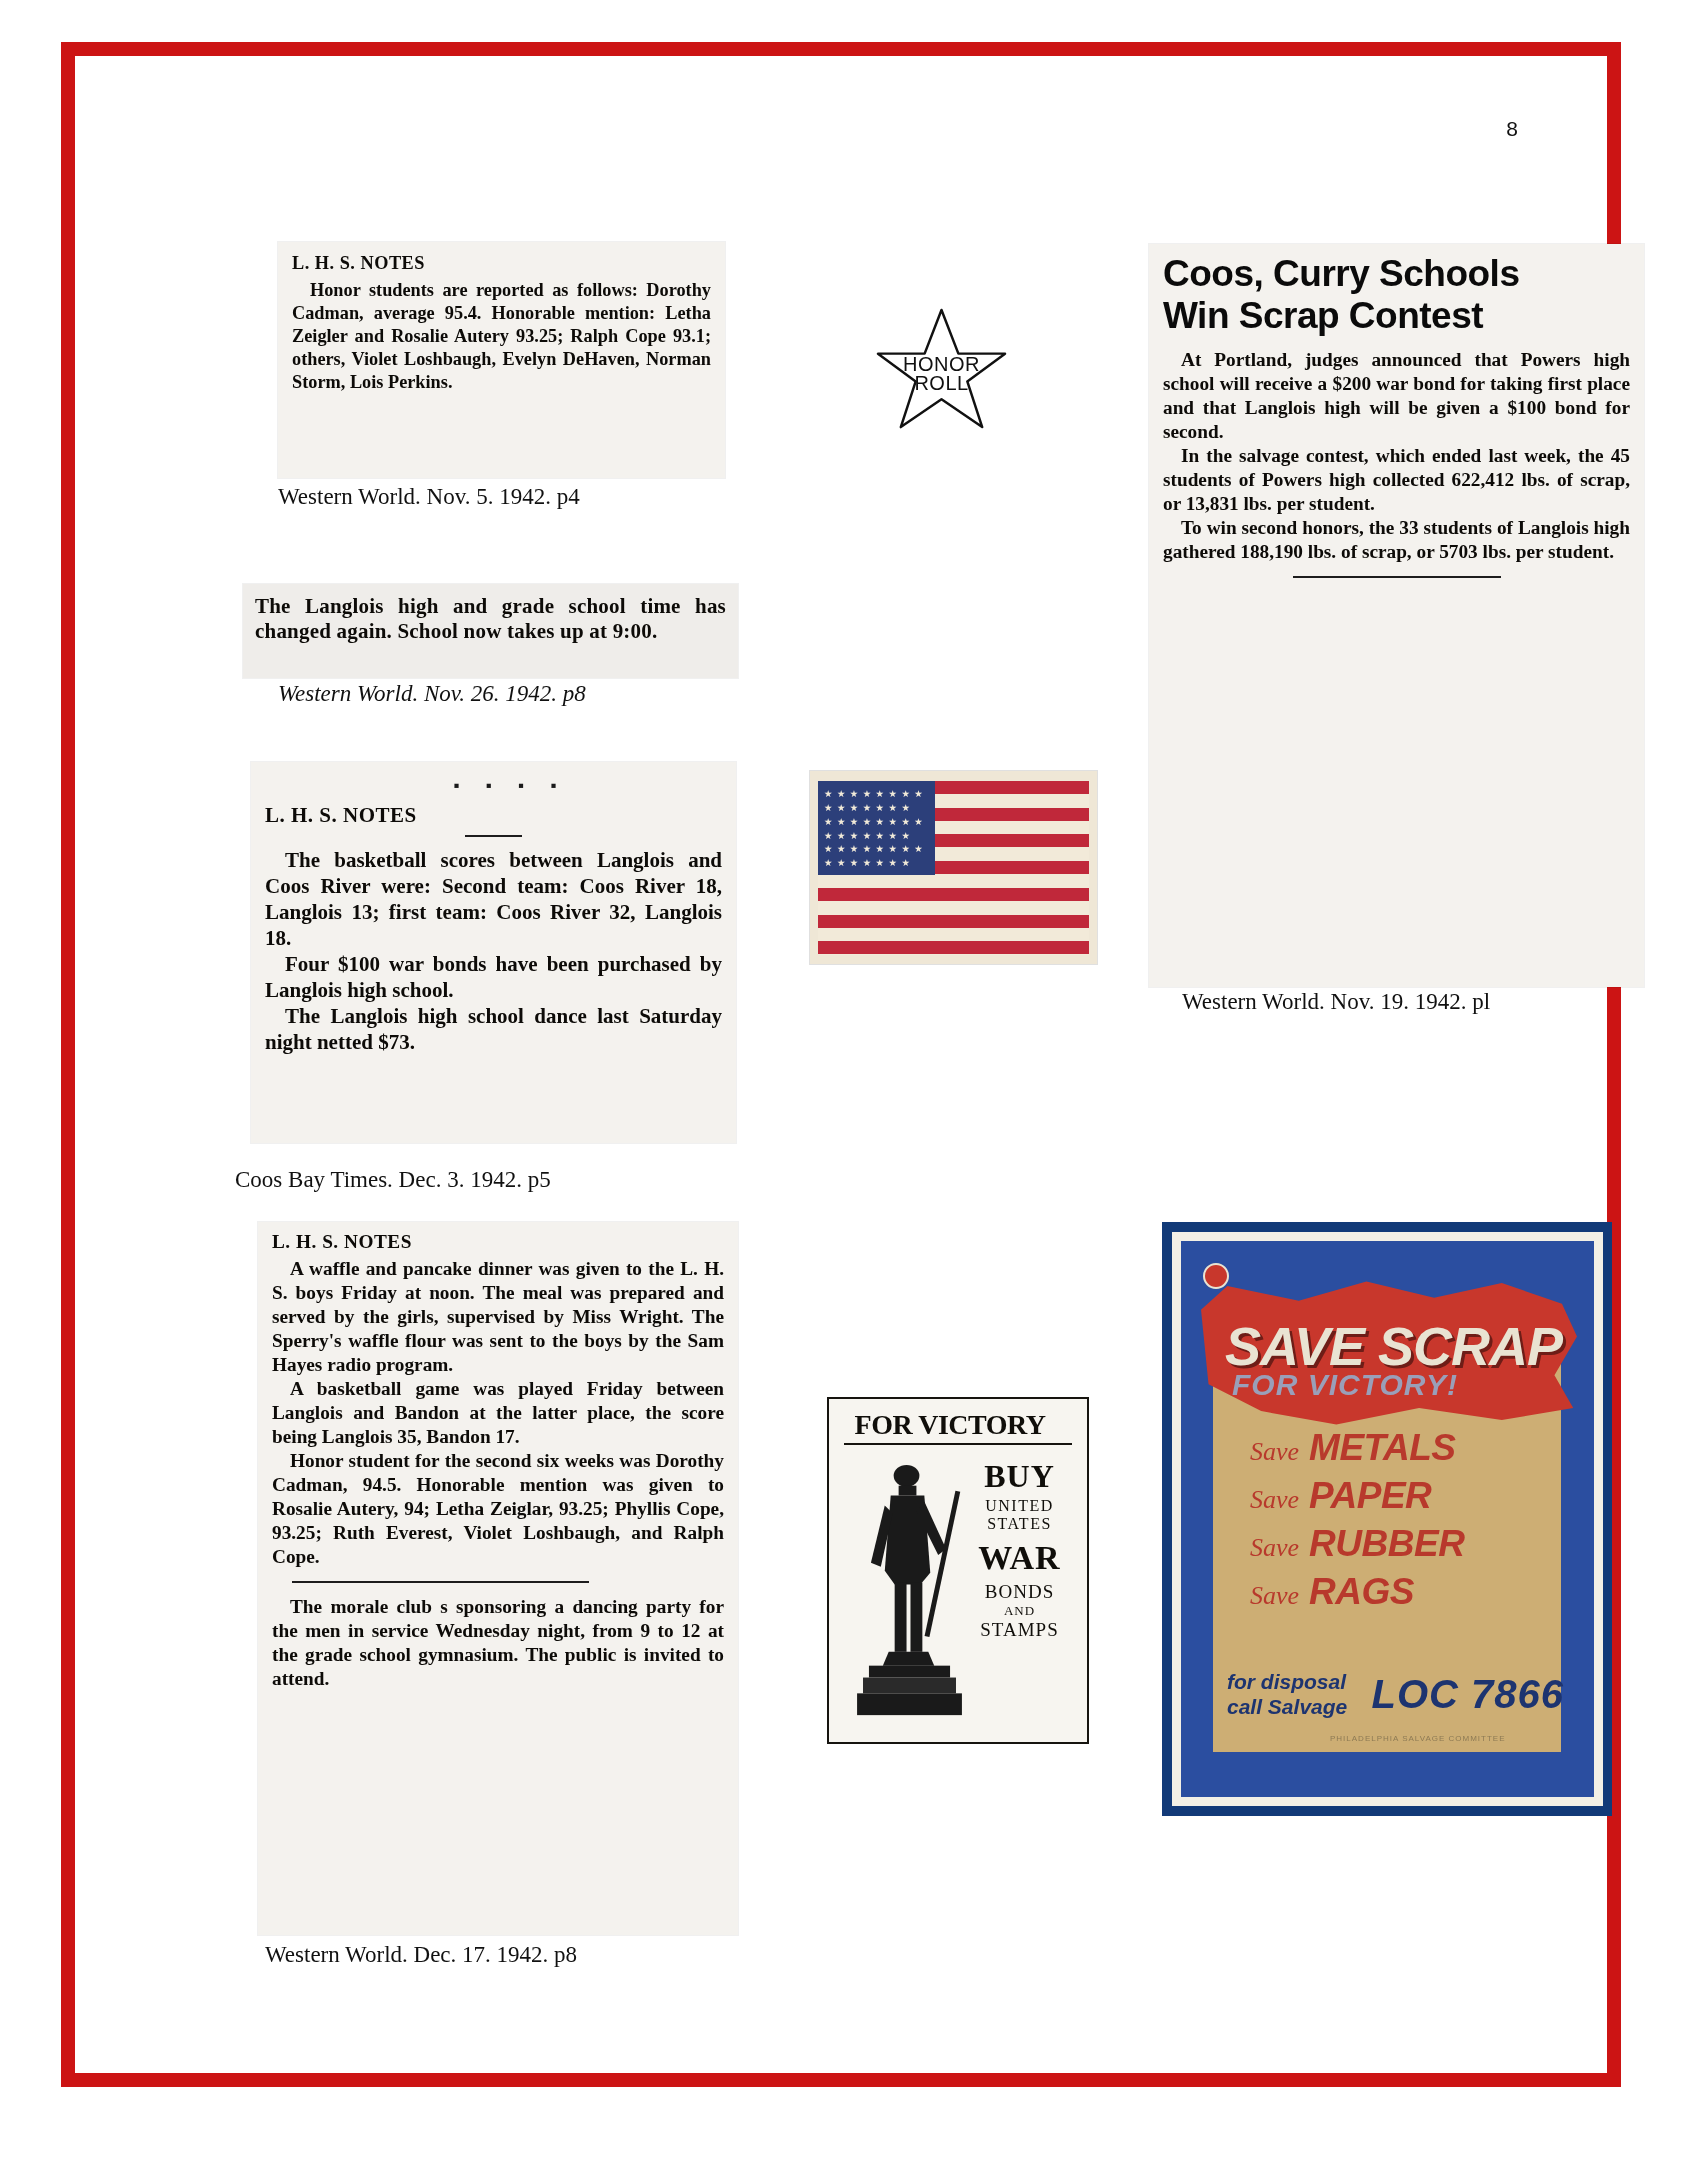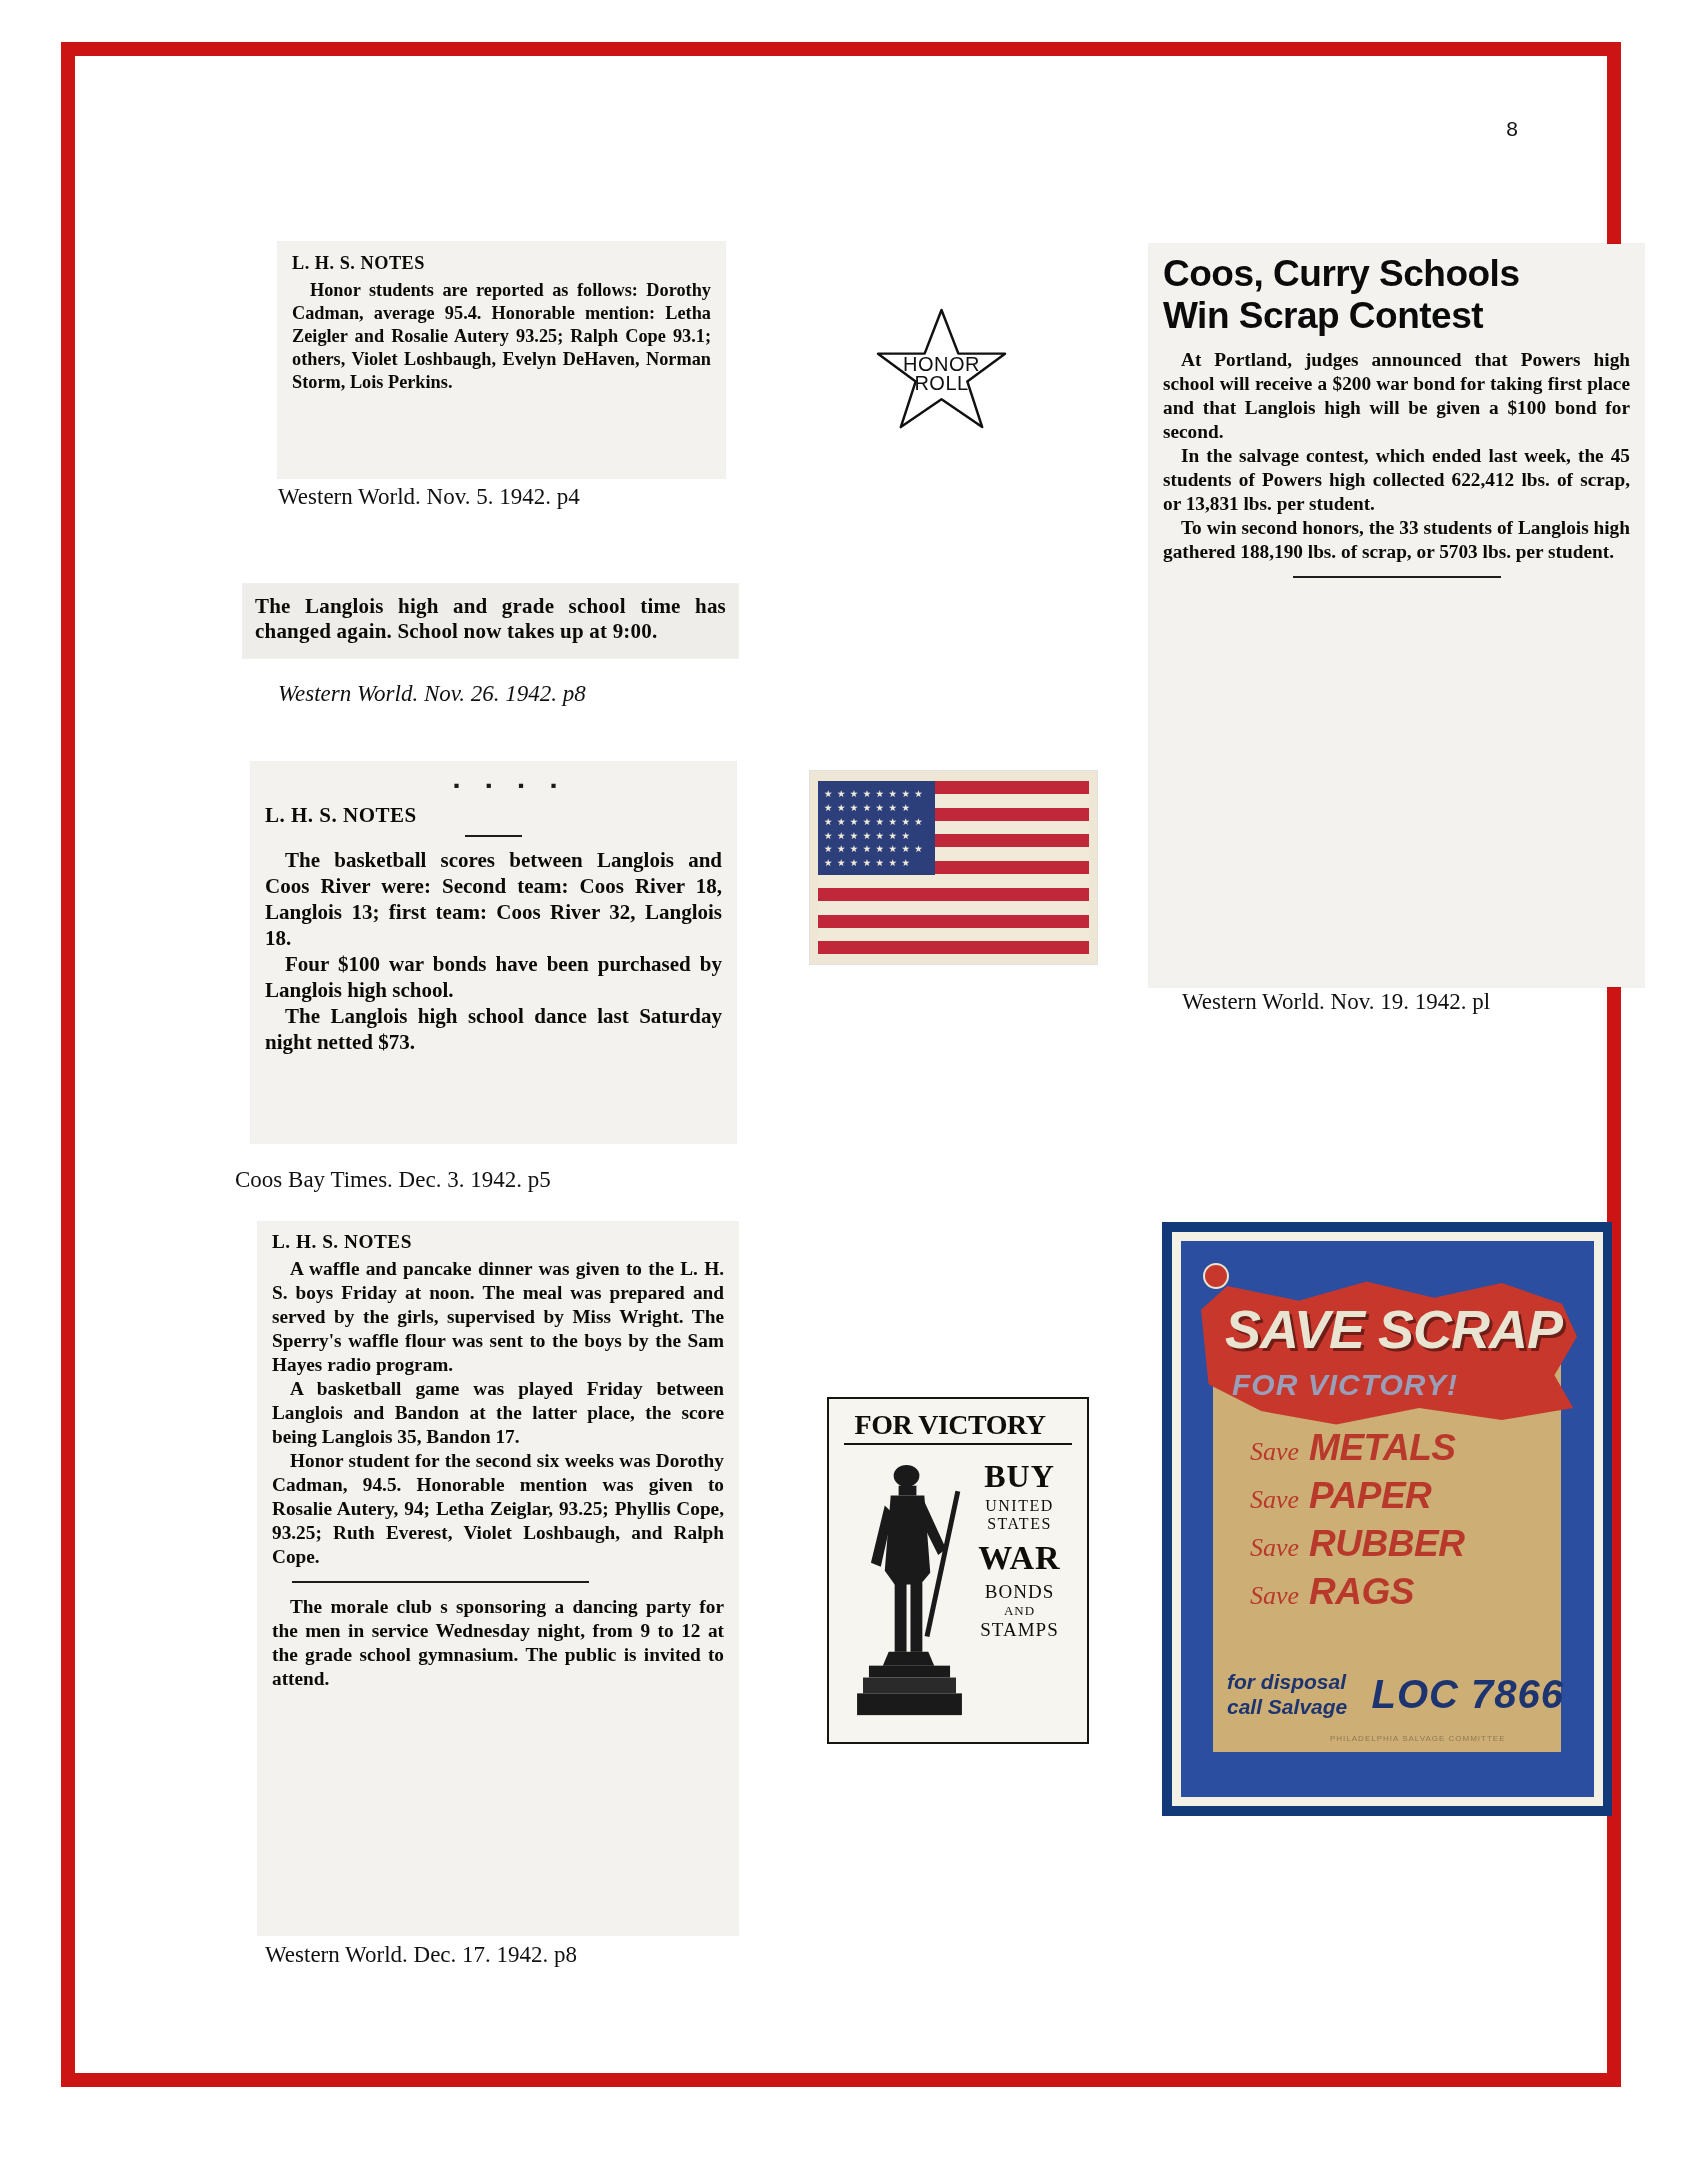--- a/index.html
+++ b/index.html
@@ -80,21 +80,21 @@
     text-align: justify;
     font-weight: bold;
   }
   #clip-lhs-notes-1 .indent { text-indent: 18px; }
 
   
   #clip-school-time {
     left: 168px;
     top: 528px;
     width: 495px;
-    height: 74px;
+    height: 94px;
     padding: 10px 12px;
     box-sizing: border-box;
     background: #efedea;
   }
   #clip-school-time .ctext {
     font-size: 21px;
     line-height: 25px;
     font-weight: bold;
     text-align: justify;
     letter-spacing: 0.2px;
@@ -351,21 +351,21 @@
     left: 20px;
     top: 36px;
     width: 376px;
     height: 149px;
     background: #c8372c;
     clip-path: polygon(0% 22%, 7% 6%, 26% 16%, 44% 3%, 62% 14%, 80% 4%, 96% 18%, 100% 40%, 94% 66%, 99% 88%, 80% 96%, 58% 88%, 36% 99%, 16% 90%, 2% 72%);
   }
   .ss-save-scrap {
     position: absolute;
     left: 44px;
-    top: 57px;
+    top: 74px;
     font-family: "Liberation Sans", sans-serif;
     font-weight: bold;
     font-style: italic;
     font-size: 54px;
     color: #e9e3d2;
     letter-spacing: -1px;
     text-shadow: 3px 3px 0 #6e1d17;
   }
   .ss-for-victory {
     position: absolute;

